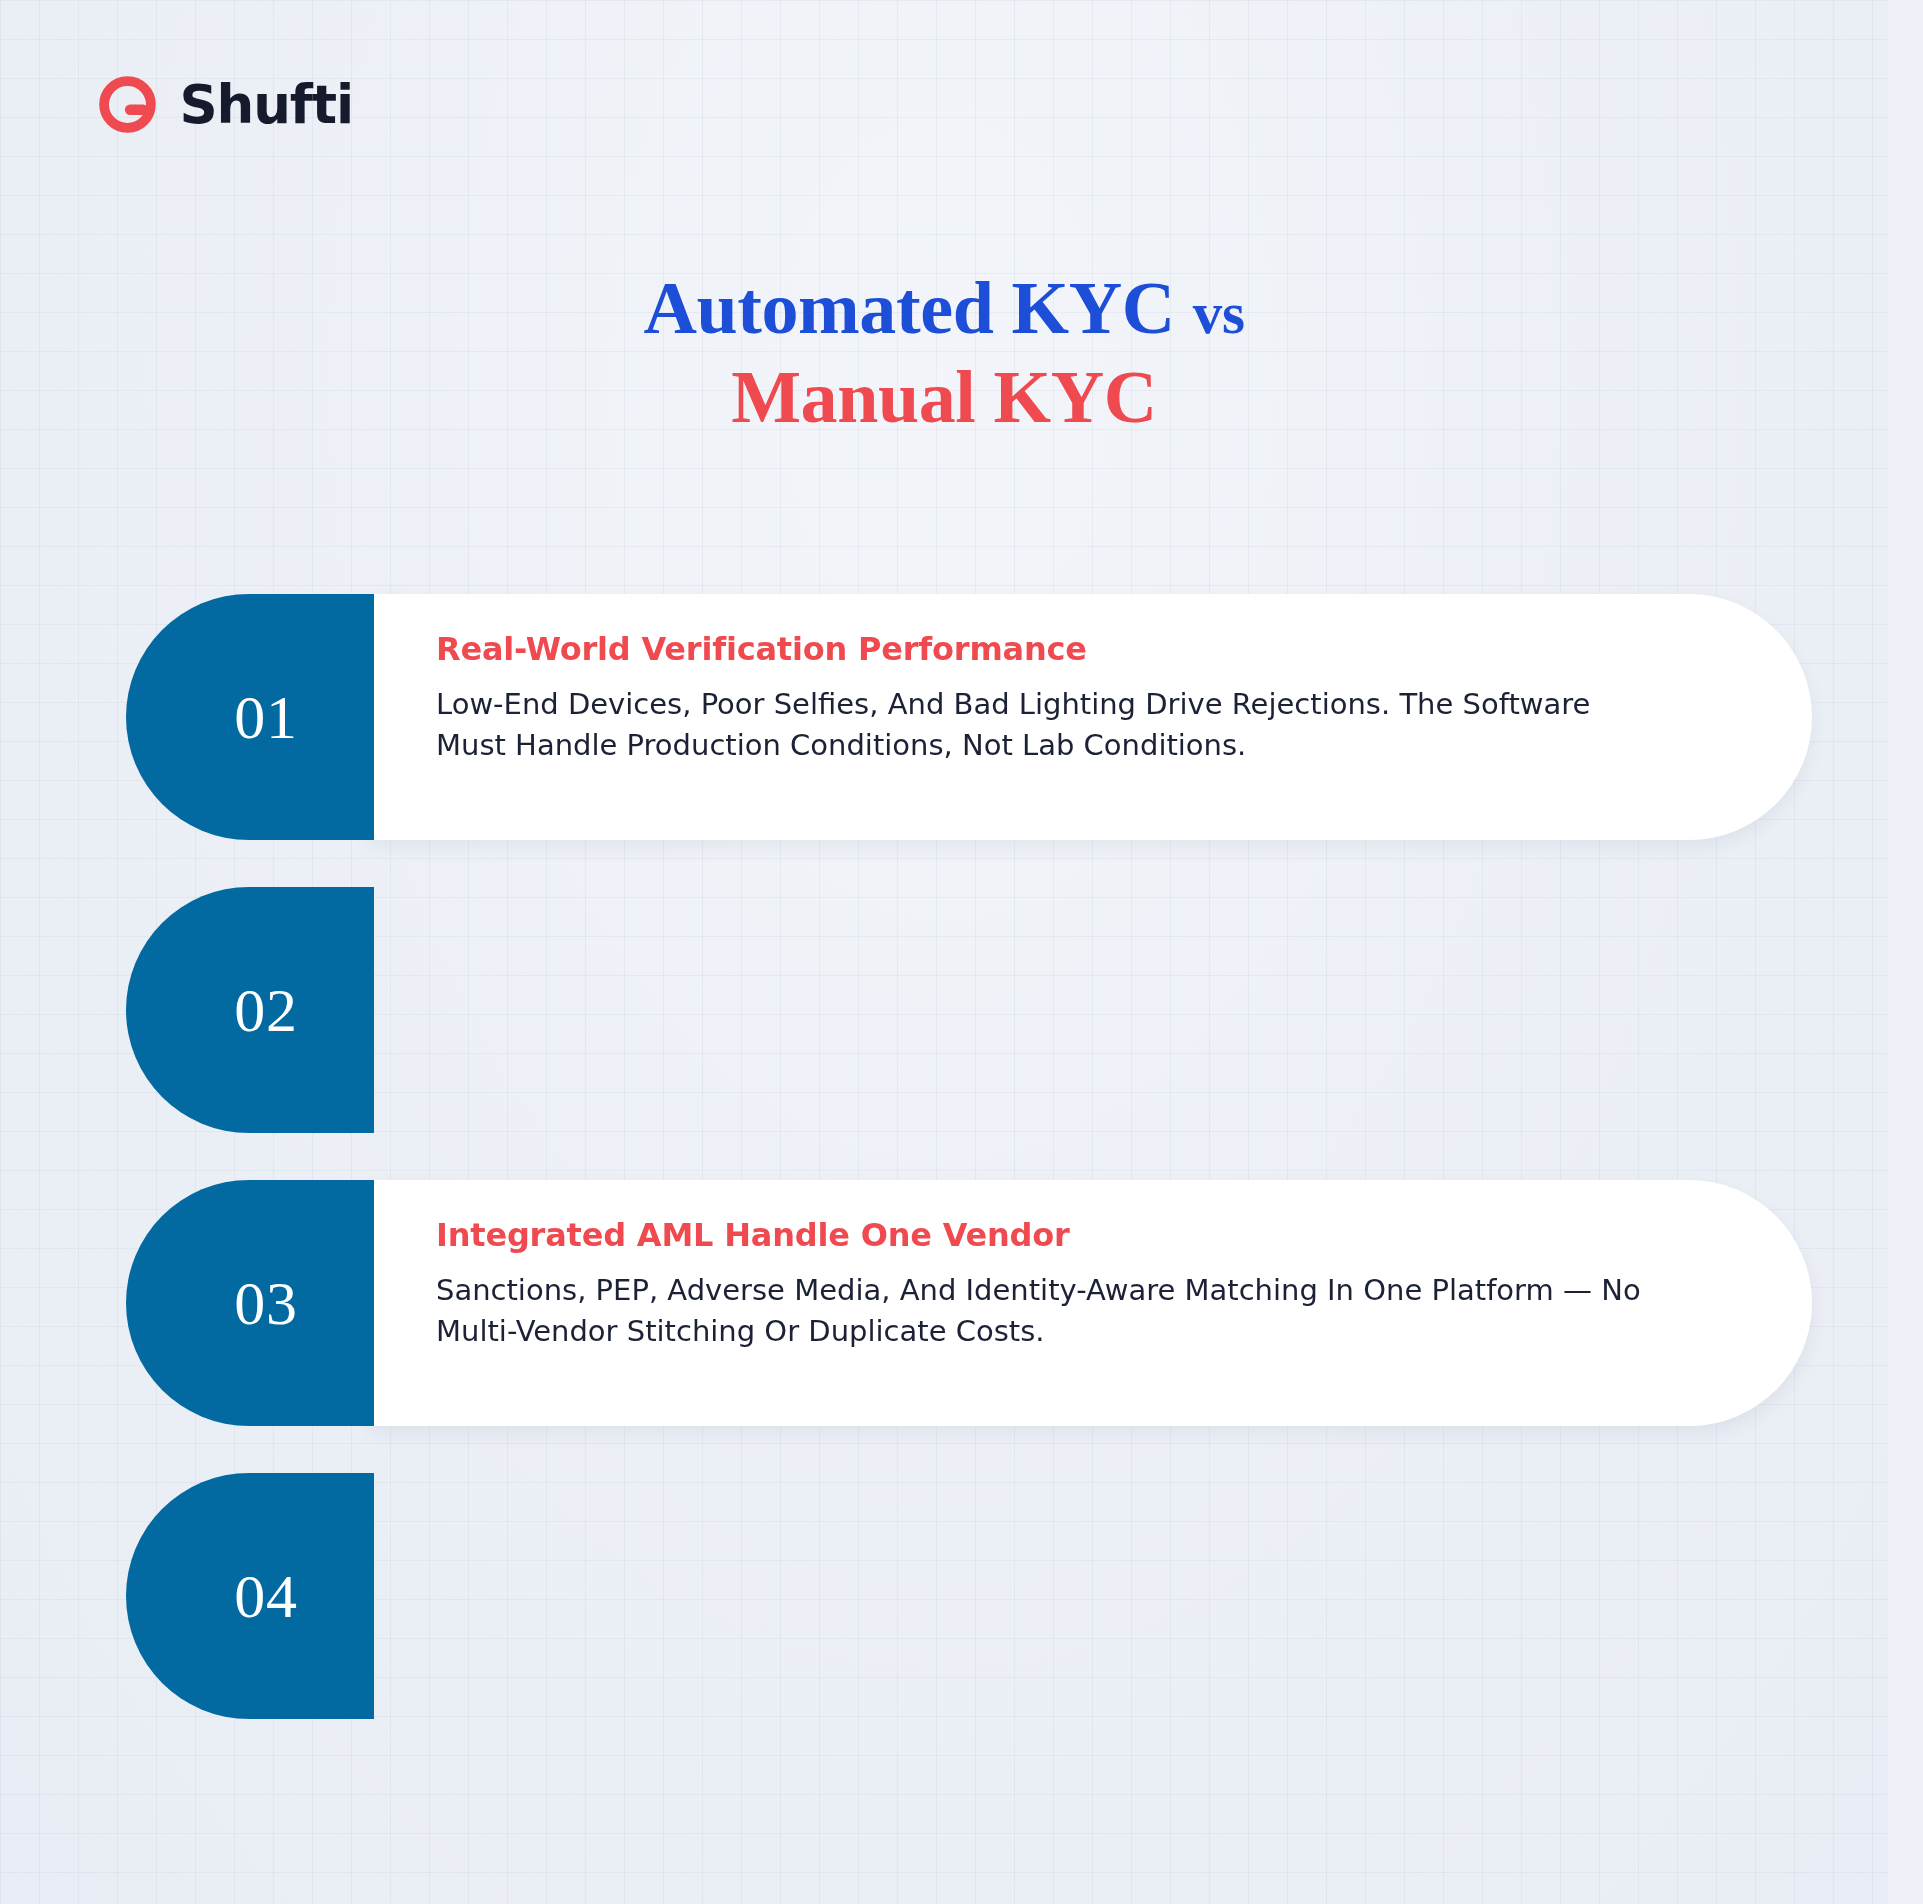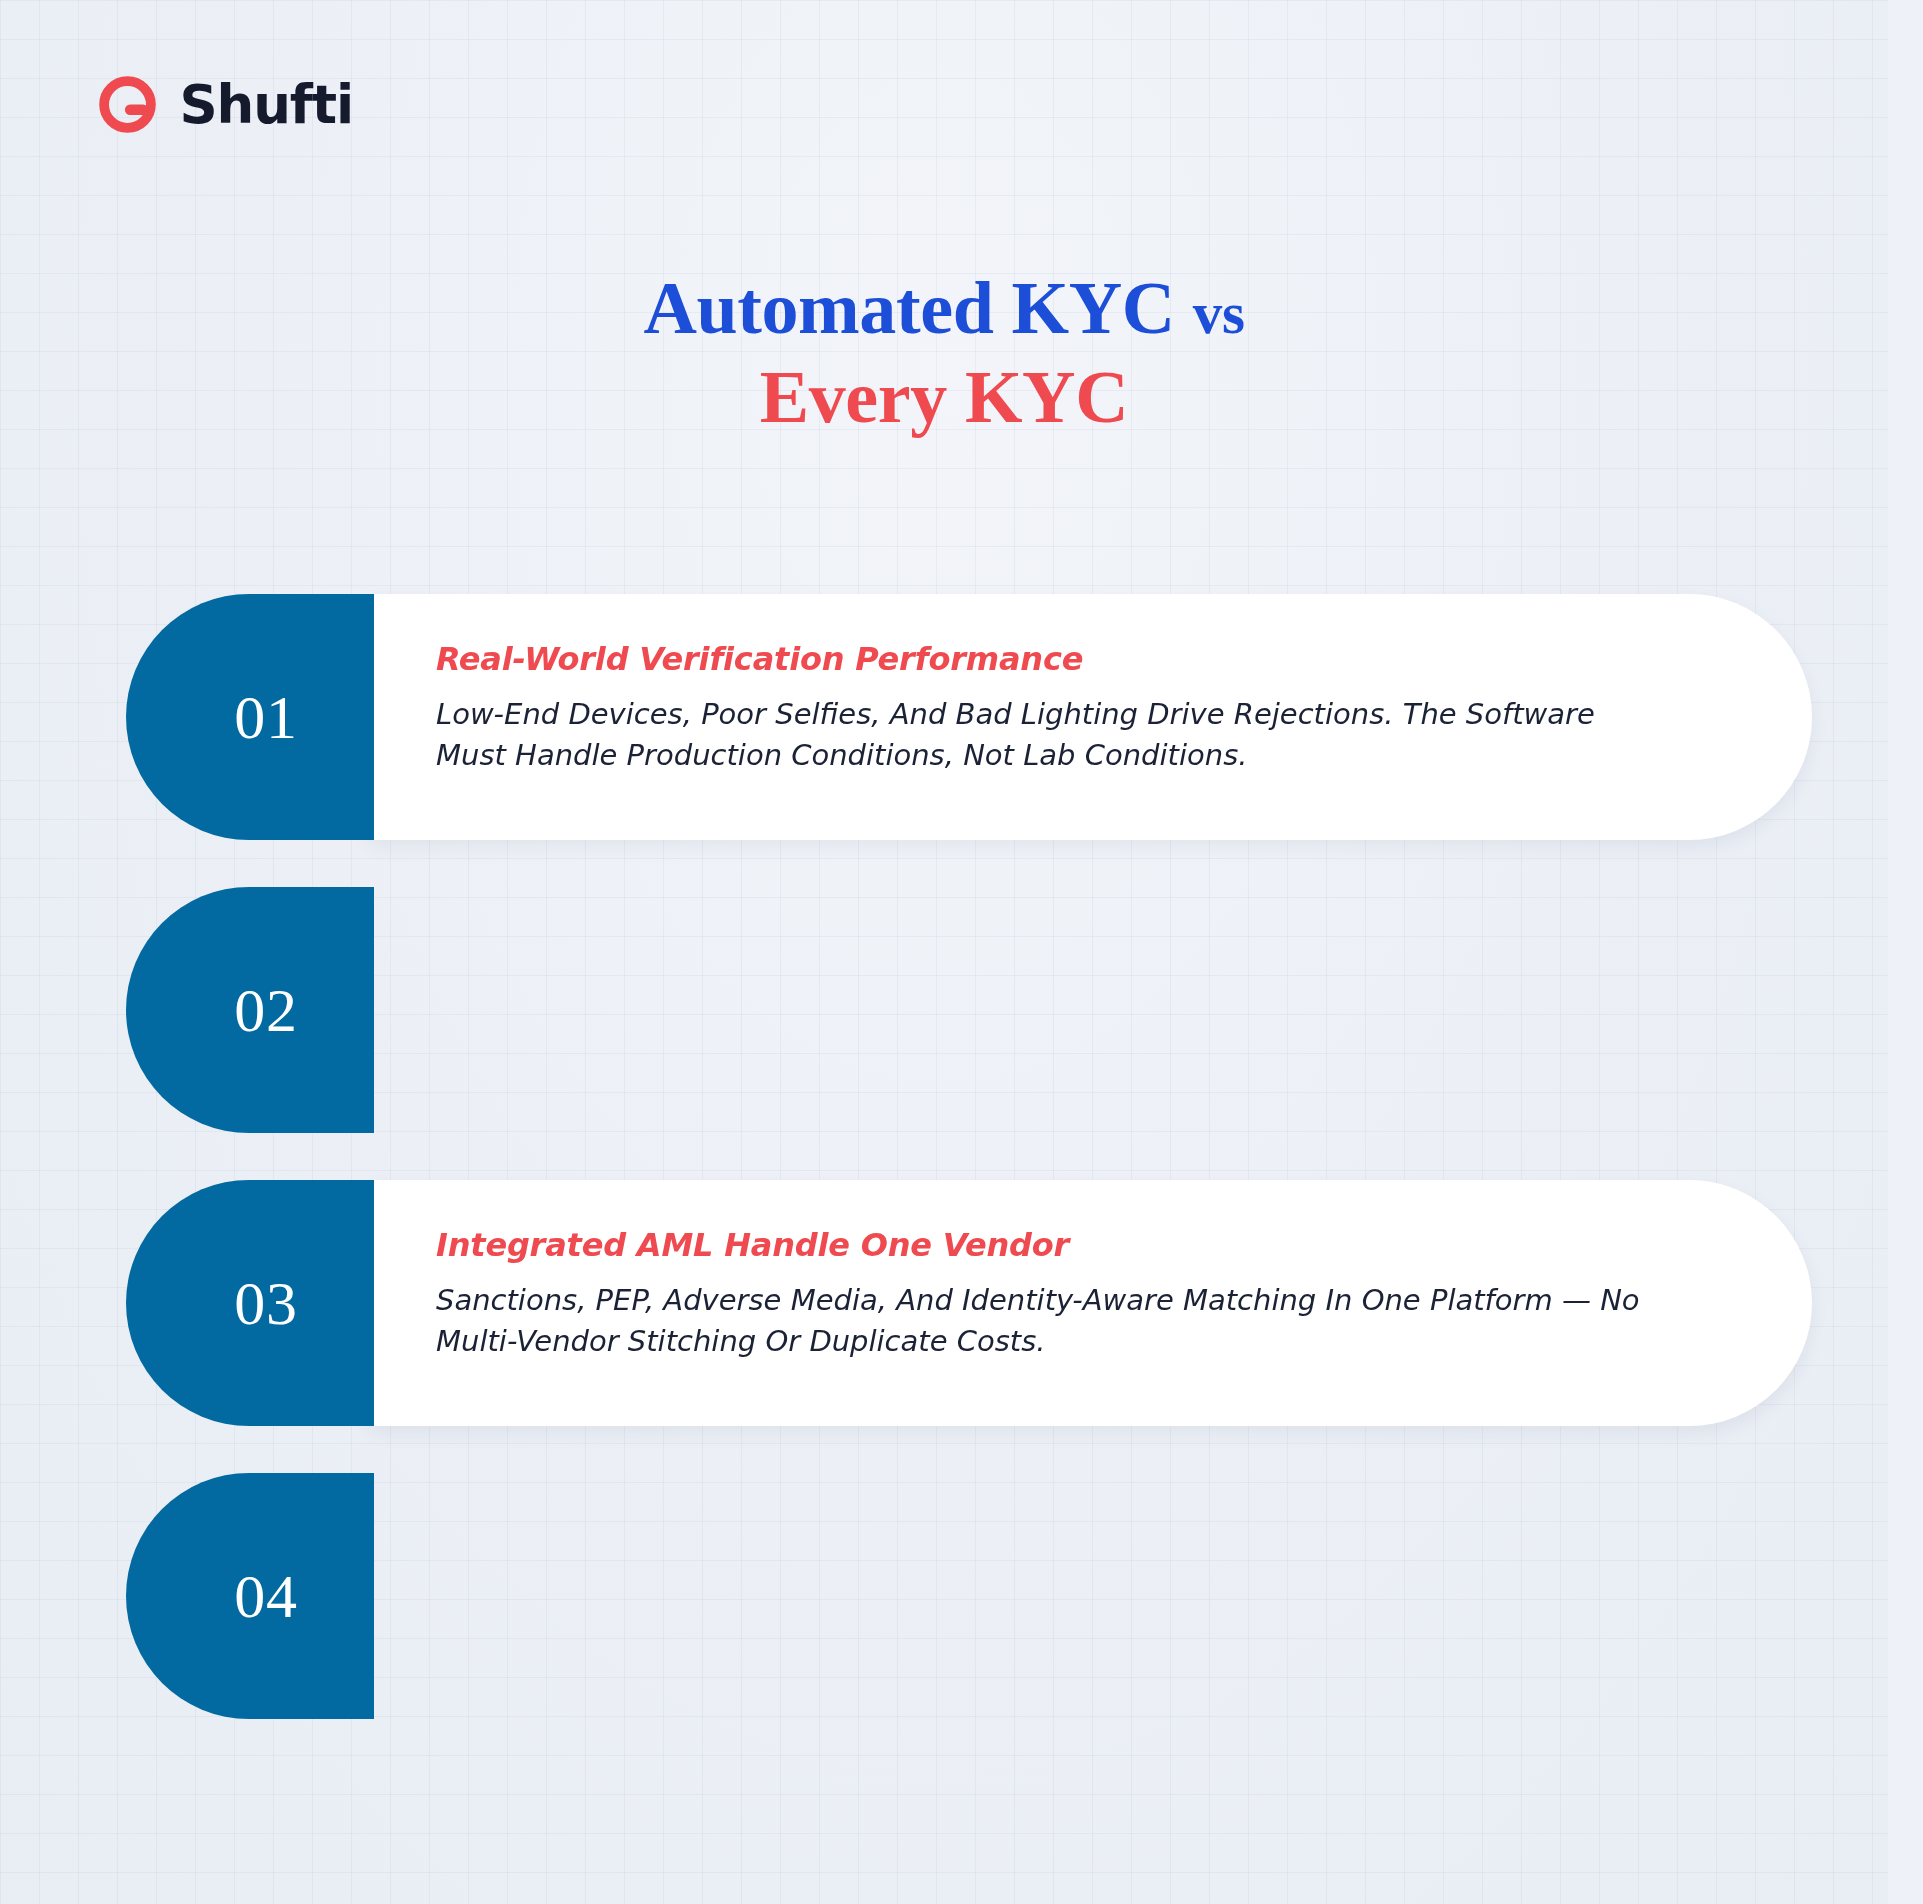--- a/index.html
+++ b/index.html
@@ -125,24 +125,23 @@
     letter-spacing: 0.8px;
     padding-left: 32px;
   }
   .card-body {
     position: relative;
     flex: 1 1 auto;
     background: #ffffff;
     border-top-right-radius: 123px;
     border-bottom-right-radius: 123px;
     box-shadow: 0 7.5px 19.5px rgba(24, 35, 61, 0.06);
-    padding: 47px 158px 47px 68px;
+    padding: 37px 158px 47px 68px;
     box-sizing: border-box;
     margin-left: -6px;
-    font-style: italic;
   }
   .card-heading {
     font-family: "DejaVu Sans", sans-serif;
     color: #ef4a4f;
     font-size: 32px;
     font-weight: 700;
     letter-spacing: -0.2px;
     margin: 0 0 16.5px 0;
     line-height: 1.15;
   }
@@ -169,21 +168,21 @@
       <rect x="46" y="50" width="36" height="16" rx="8" fill="#ef4a4f"></rect>
     </svg>
     <div class="brand-name">Shufti</div>
   </div>
 
   <div class="title-block">
     <div class="title-line1">
       <span>Automated KYC</span>
       <span class="small">vs</span>
     </div>
-    <div class="title-line2">Every KYC</div>
+    <div class="title-line2">Manual KYC</div>
   </div>
 
   <div class="cards">
 
     <div class="card">
       <div class="card-badge">
         <span>01</span>
       </div>
       <div class="card-body">
         <p class="card-heading">Real-World Verification Performance</p>

